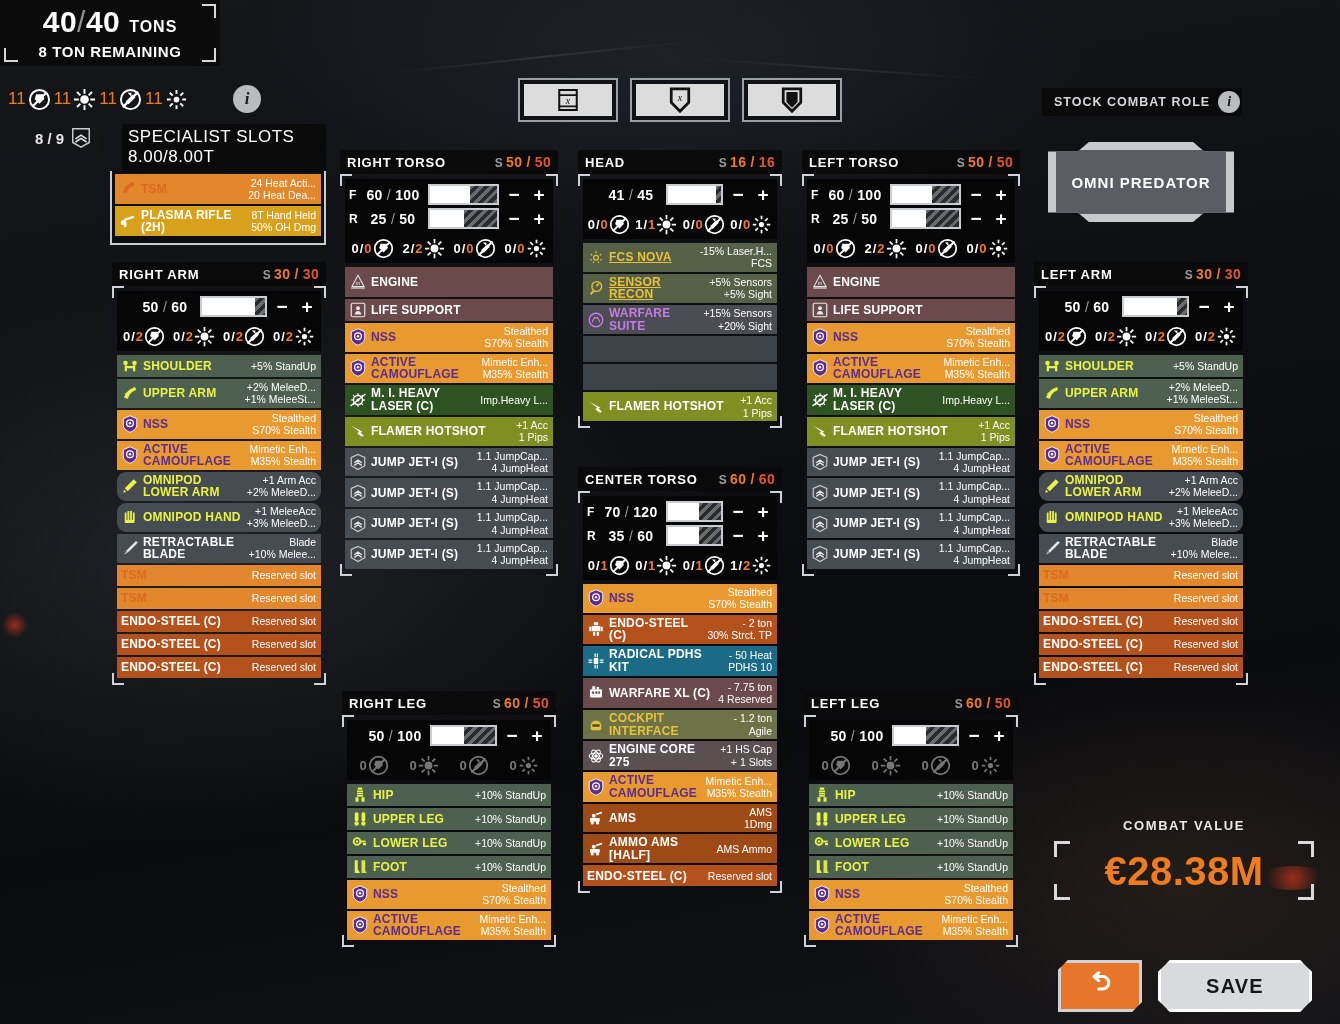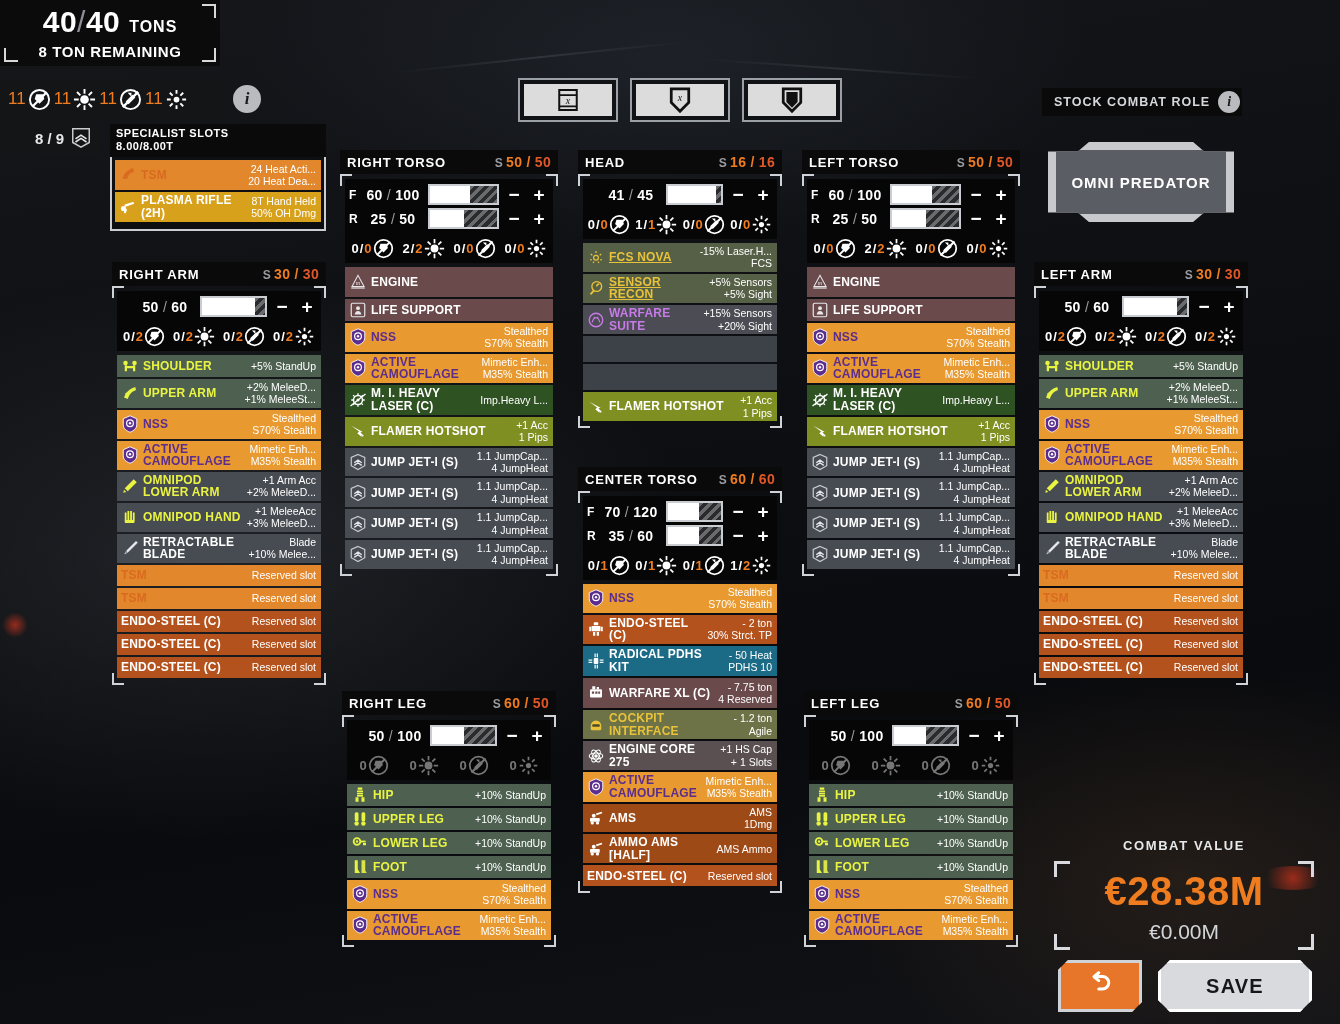--- a/index.html
+++ b/index.html
@@ -65,21 +65,21 @@
     display:flex; align-items:center; justify-content:center; padding:4px;
   }
   .tcbtn .inner { width:100%; height:100%; background:#dcdcdc; display:flex; align-items:center; justify-content:center; }
 
   
   #specialist {
     position:absolute; left:110px; top:124px; width:216px;
   }
   .panel-head-dark {
     background:#0a0a0b; color:#fff; padding:3px 6px 4px 6px;
-    font-size:11px; font-weight:bold; letter-spacing:.5px; line-height:1.18;
+    font-size:17px; font-weight:normal; letter-spacing:.5px; line-height:1.18;margin-left:12px;
   }
   .slot-frame { border:2px solid #c9ccd0; border-top:none; padding:3px; background:rgba(10,11,13,.55); }
 
   
   .section { position:absolute; }
   .sec-header {
     background:#0a0a0b; height:24px; display:flex; align-items:center;
     justify-content:space-between; padding:0 7px;
   }
   .sec-title { color:#fff; font-size:13px; font-weight:bold; letter-spacing:.8px; }
@@ -120,21 +120,21 @@
   .comp .nm { font-size:12px; font-weight:bold; line-height:1.05; letter-spacing:.2px; flex:1; }
   .comp .st { font-size:10.5px; line-height:1.18; text-align:right; color:#fff; white-space:nowrap; }
   .comp.tall { min-height:30px; }
   .comp.spacer { min-height:26px; }
 
   
   .v-green   { background:#4e6150; }
   .v-green .nm { color:#e9f442; }
   .v-orange  { background:#e8992f; }
   .v-orange .nm { color:#5b2d8e; }
-  .v-grey    { background:#474b52; }
+  .v-grey    { background:#474b52;border-radius:9px; }
   .v-grey .nm { color:#e9f442; }
   .v-greyw   { background:#474b52; }
   .v-greyw .nm { color:#ffffff; }
   .v-tsm     { background:#e2872c; }
   .v-tsm .nm { color:#d96a1f; }
   .v-endo    { background:#b4521d; }
   .v-endo .nm { color:#ffffff; }
   .v-darkred { background:#6b4a4c; }
   .v-darkred .nm { color:#ffffff; }
   .v-olive   { background:#7f8f22; }
@@ -168,21 +168,21 @@
     font-style:italic; font-family:"Liberation Serif",serif; }
   #role-badge {
     position:absolute; left:1048px; top:142px; width:186px; height:80px;
     background:#c7c9cc; padding:8px;
     clip-path: polygon(0 12%, 16% 12%, 22% 0, 78% 0, 84% 12%, 100% 12%, 100% 88%, 84% 88%, 78% 100%, 22% 100%, 16% 88%, 0 88%);
   }
   #role-badge .inner {
     width:100%; height:100%; background:#5a5d63; display:flex; align-items:center; justify-content:center;
     color:#fff; font-size:15px; font-weight:bold; letter-spacing:1px;
   }
-  #combat-value { position:absolute; left:1050px; top:818px; width:268px; text-align:center;margin-top:20px; }
+  #combat-value { position:absolute; left:1050px; top:818px; width:268px; text-align:center; }
   #cv-label { color:#e6e8ea; font-size:13px; font-weight:bold; letter-spacing:1.6px; }
   #cv-frame { position:relative; margin-top:8px; padding:8px 0 6px 0; }
   #cv-frame .cb { position:absolute; width:16px; height:16px; }
   #cv-frame .cb.tl { left:4px; top:0; border-left:3px solid #d8dade; border-top:3px solid #d8dade;}
   #cv-frame .cb.tr { right:4px; top:0; border-right:3px solid #d8dade; border-top:3px solid #d8dade;}
   #cv-frame .cb.bl { left:4px; bottom:0; border-left:3px solid #d8dade; border-bottom:3px solid #d8dade;}
   #cv-frame .cb.br { right:4px; bottom:0; border-right:3px solid #d8dade; border-bottom:3px solid #d8dade;}
   #cv-main { color:#f07c20; font-size:40px; font-weight:bold; letter-spacing:.5px; }
   #cv-sub { color:#d3d5d8; font-size:21px; margin-top:6px; }
   #btn-row { position:absolute; left:1058px; top:960px; display:flex; gap:16px; align-items:center; }
@@ -1772,21 +1772,20 @@
   </div>
 
   <div id="combat-value">
     <div id="cv-label">COMBAT VALUE</div>
     <div id="cv-frame">
       <span class="cb tl"></span>
         <span class="cb tr"></span>
         <span class="cb bl"></span>
         <span class="cb br"></span>
       <div id="cv-main">€28.38M</div>
-      <div id="cv-sub">€0.00M</div>
     </div>
   </div>
 
   <div id="btn-row">
     <div id="revert-btn">
       <span>
         <svg width="30" height="30" viewBox="0 0 24 24">
             <path d="M8 6h6a5 5 0 0 1 0 10h-3" fill="none" stroke="#fff" stroke-width="2.4" stroke-linecap="round"></path>
             <path d="M11 3L7.2 6.2 11 9.3" fill="none" stroke="#fff" stroke-width="2.4" stroke-linecap="round" stroke-linejoin="round"></path>
           </svg>

